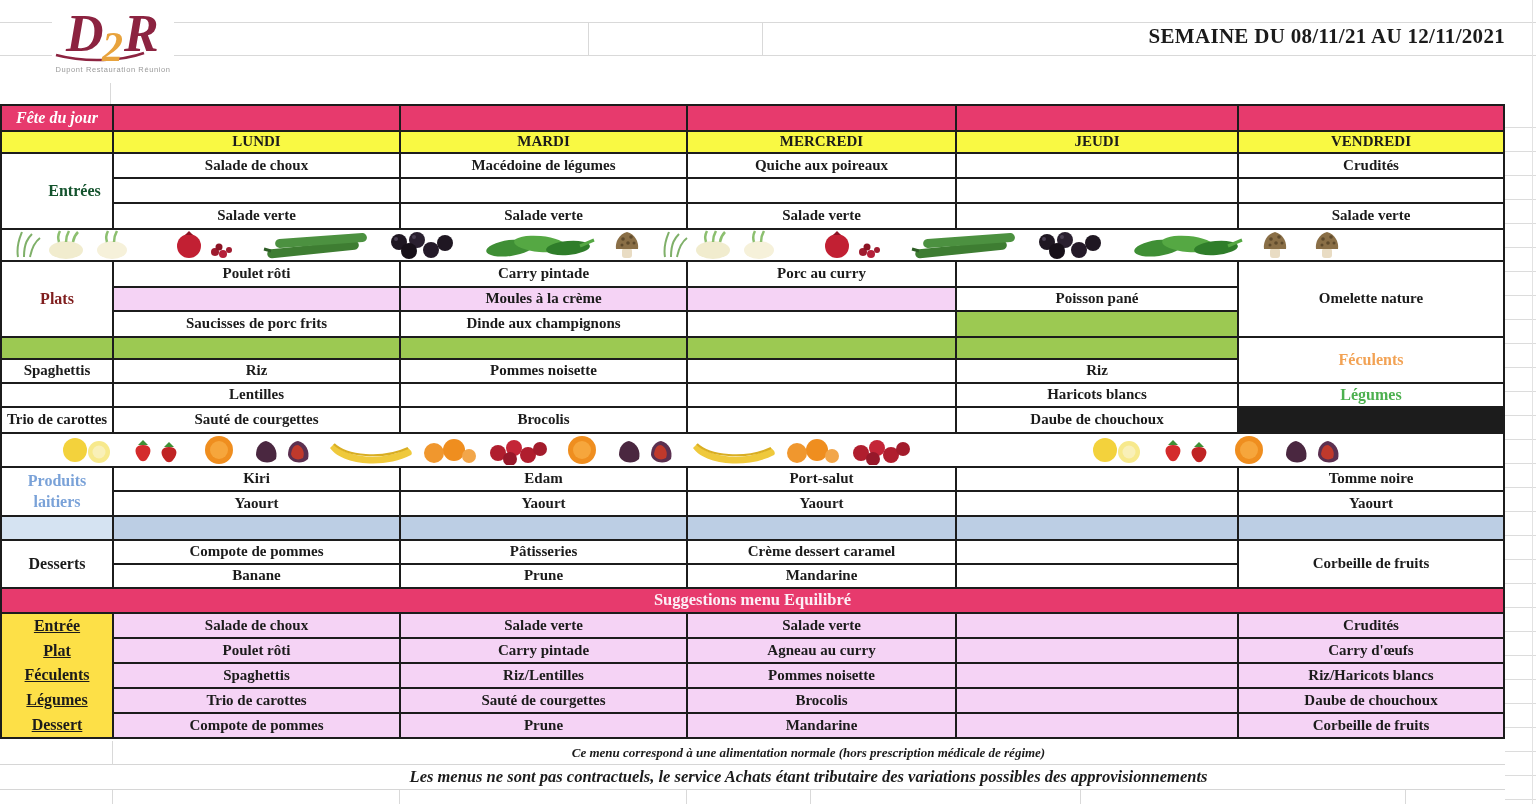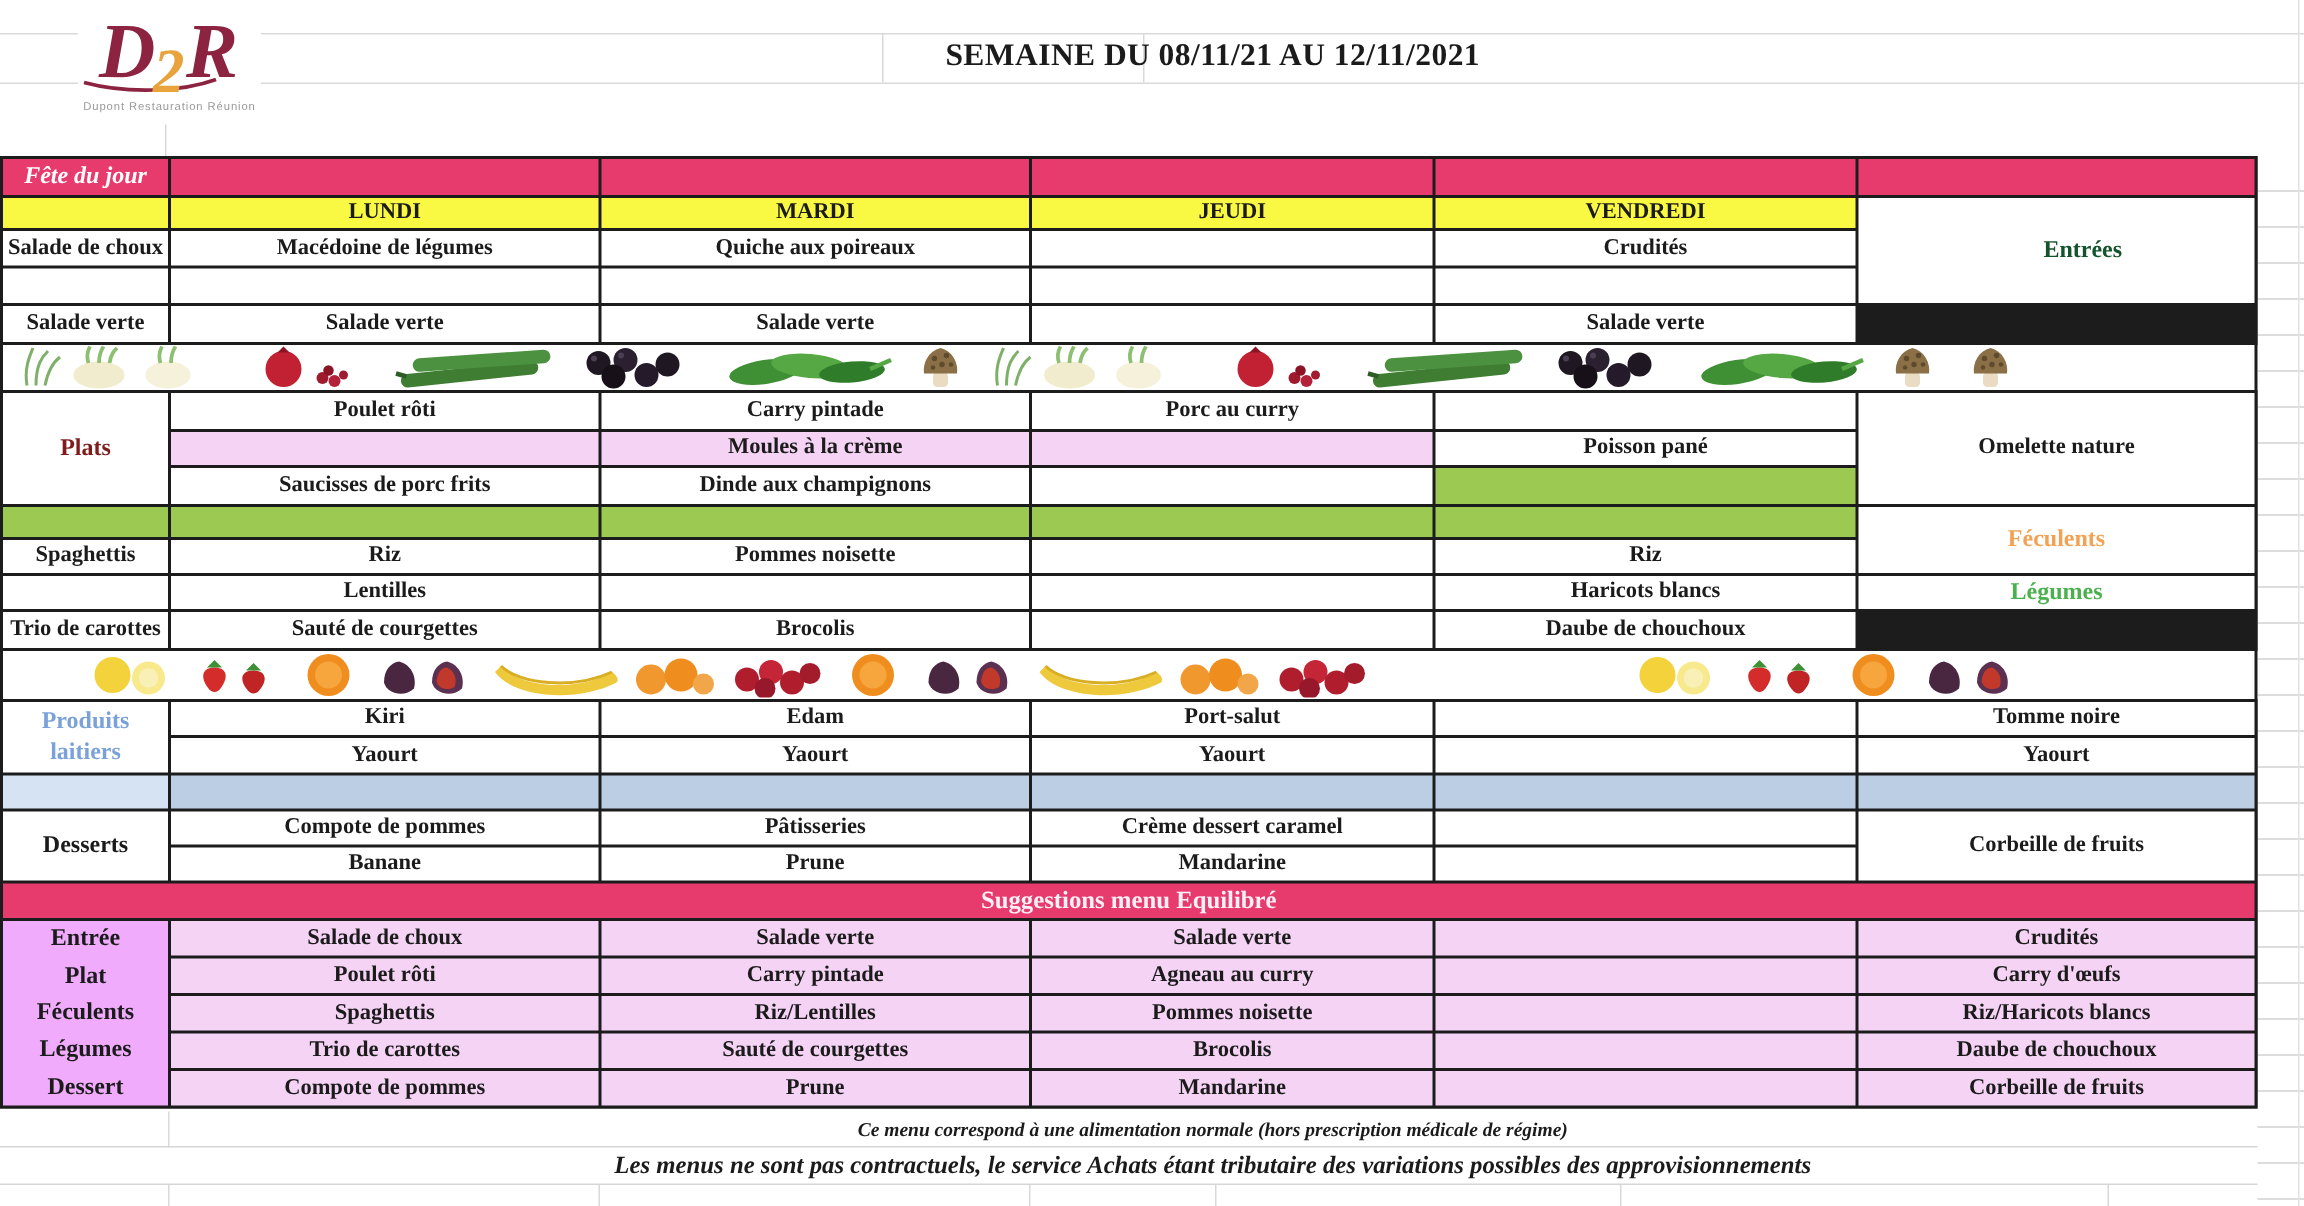--- a/index.html
+++ b/index.html
@@ -4,41 +4,41 @@
 <style>
   html,body{margin:0;padding:0;background:#fff;}
   body{width:1536px;height:804px;position:relative;overflow:hidden;
        font-family:"Liberation Serif",serif;color:#1b1b1b;}
   .faint-h{position:absolute;height:1px;background:#d9d9d9;left:0;right:0;}
   .faint-v{position:absolute;width:1px;background:#d9d9d9;}
   
   .logo{position:absolute;left:52px;top:3px;width:122px;height:80px;background:#fff;z-index:5;text-align:center;}
   .logo-sub{font-family:"Liberation Sans",sans-serif;font-size:7.5px;color:#9a9a9a;letter-spacing:.6px;margin-top:-8px;}
   
-  .title{position:absolute;left:112px;width:1393px;top:24px;text-align:center;
+  .title{position:absolute;left:112px;width:1393px;top:24px;text-align:right;
          font-size:21px;font-weight:bold;letter-spacing:.3px;z-index:4;}
   
   .tables{position:absolute;left:0;top:104px;width:1505px;}
   .block{display:grid;grid-template-columns:110px 285px 285px 267px 280px 264px;
          gap:2px;background:#1c1c1c;border:2px solid #1c1c1c;box-sizing:border-box;width:1505px;}
   .blockA{grid-template-rows:24px 20px 23px 23px 24px;}
   .blockB{grid-template-rows:24px 22px 24px 20px 22px 22px 24px;}
   .blockC{grid-template-rows:22px 23px 22px 22px 22px 23px 23px 23px 23px 23px 23px;}
   .cell{background:#fff;display:flex;align-items:center;justify-content:center;
         font-weight:bold;font-size:15px;line-height:1.02;text-align:center;overflow:hidden;}
   .lab{font-size:16px;}
   .bg-pink{background:#E73A6D;} .bg-yellow{background:#F9F943;} .bg-lav{background:#F5D3F5;}
   .bg-green{background:#9CC952;} .bg-blue{background:#BCCEE4;} .bg-blueL{background:#D5E3F2;}
   .fete{color:#fff;font-style:italic;font-size:16px;}
   .c-entrees{color:#14532d;padding-left:35px;} .c-plats{color:#7f1d1d;} .c-fec{color:#F2A254;}
   .c-leg{color:#4CB04F;} .c-lait{color:#7AA2D8;line-height:1.3;padding:0 14px;}
   .span2{grid-row:span 2;} .span3{grid-row:span 3;} .span5{grid-row:span 5;}
   .full{grid-column:1/-1;}
   .sugg-head{color:#FCEFF6;font-size:16.5px;}
-  .sugg-labels{display:grid;grid-template-rows:repeat(5,1fr);align-items:center;background:#f0abfc;}
+  .sugg-labels{display:grid;grid-template-rows:repeat(5,1fr);align-items:center;background:#fde047;text-decoration:underline;}
   .sugg-labels div{font-weight:bold;font-size:16px;text-align:center;}
   
   .strip{position:relative;width:1505px;box-sizing:border-box;
          border-left:2px solid #1c1c1c;border-right:2px solid #1c1c1c;background:#fff;}
   .strip.veg{height:30px;} .strip.fruit{height:32px;}
   .veg-inner{position:absolute;left:8px;top:0;height:100%;width:1340px;
              display:flex;justify-content:space-between;align-items:center;}
   .fruit-left{position:absolute;left:55px;top:0;height:100%;width:850px;
               display:flex;justify-content:space-between;align-items:center;}
   .fruit-right{position:absolute;left:1085px;top:0;height:100%;width:250px;
@@ -83,20 +83,21 @@
     <div class="cell bg-pink fete">Fête du jour</div>
     <div class="cell bg-pink"></div>
     <div class="cell bg-pink"></div>
     <div class="cell bg-pink"></div>
     <div class="cell bg-pink"></div>
     <div class="cell bg-pink"></div>
 
     <div class="cell bg-yellow"></div>
     <div class="cell bg-yellow">LUNDI</div>
     <div class="cell bg-yellow">MARDI</div>
+    <div class="cell bg-yellow">MERCREDI</div>
     <div class="cell bg-yellow">JEUDI</div>
     <div class="cell bg-yellow">VENDREDI</div>
 
     <div class="cell lab c-entrees span3">Entrées</div>
     <div class="cell">Salade de choux</div>
     <div class="cell">Macédoine de légumes</div>
     <div class="cell">Quiche aux poireaux</div>
     <div class="cell"></div>
     <div class="cell">Crudités</div>
     <div class="cell"></div>

